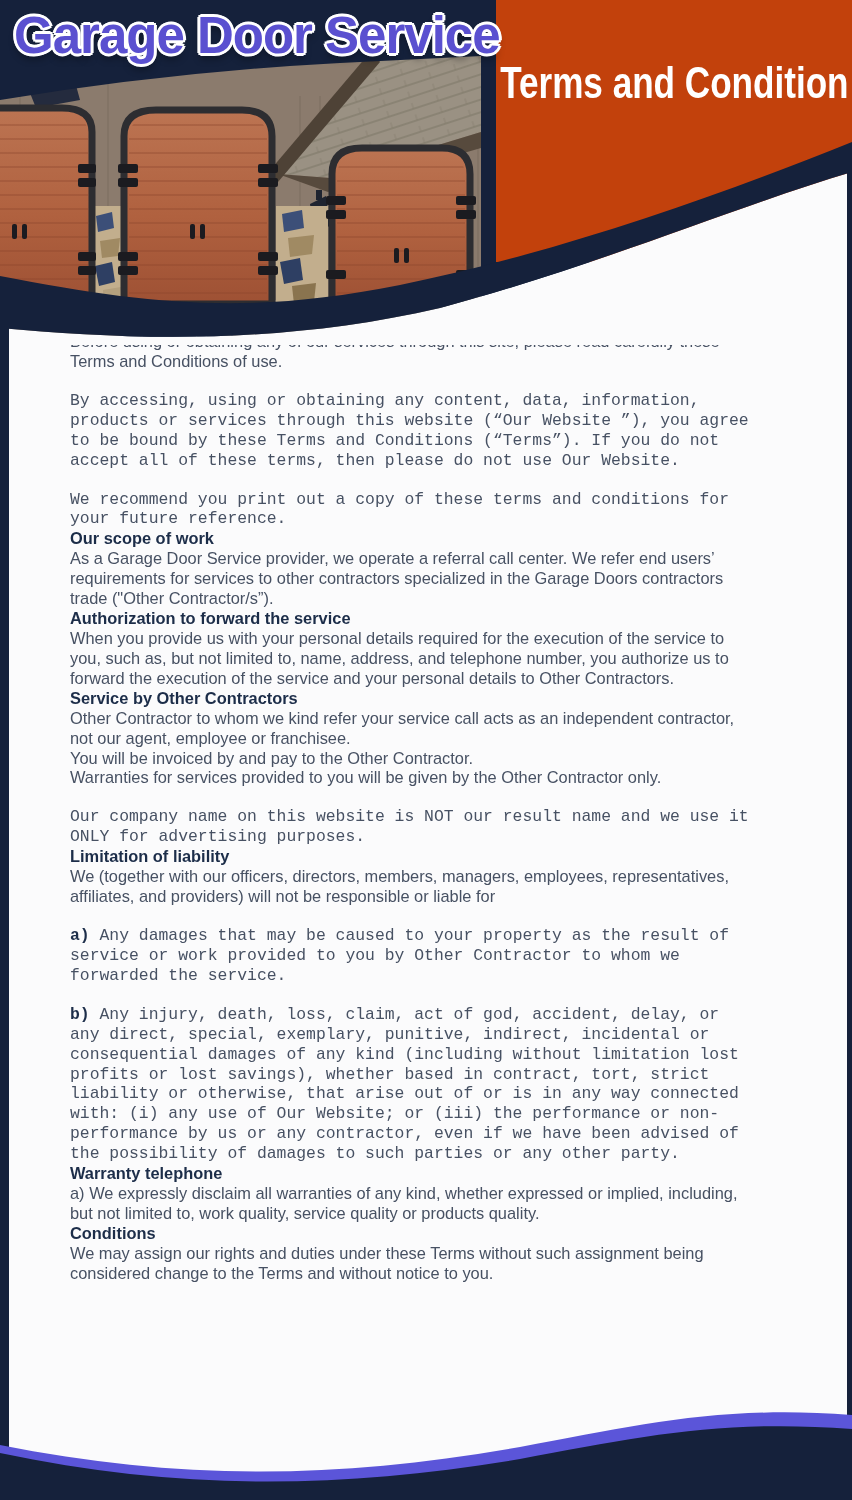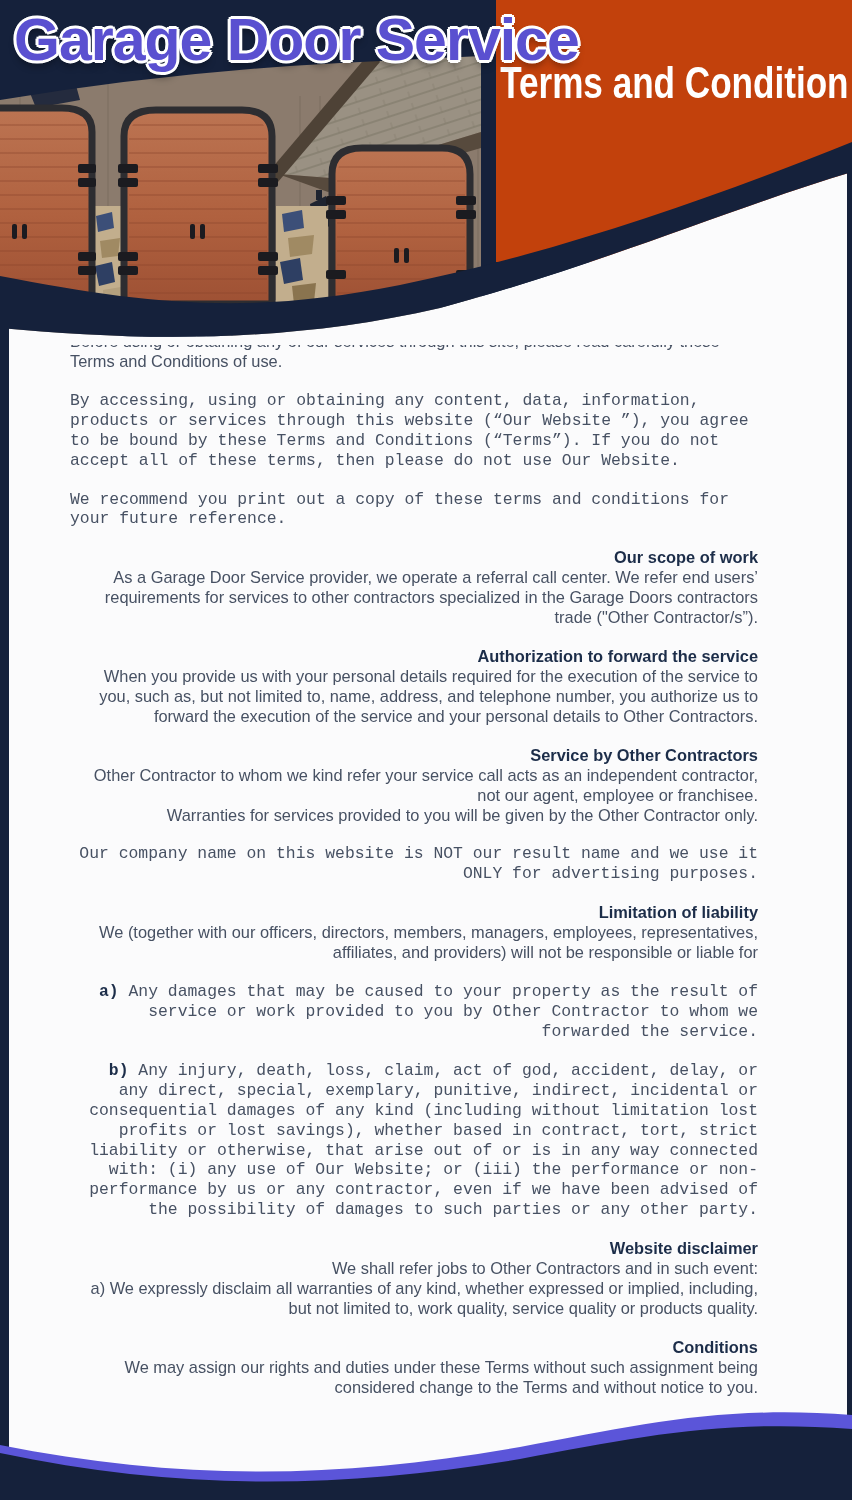--- a/index.html
+++ b/index.html
@@ -15,39 +15,39 @@
   .banner{
     position:absolute; top:0; left:496px; right:0; height:262px;
     background:#c2410c; display:flex; align-items:flex-start; justify-content:center;
   }
   .banner-title{
     margin-top:57px; color:#ffffff; font-weight:700; font-size:45px;
     transform:scaleX(0.78); transform-origin:center; white-space:nowrap; letter-spacing:0px;
   }
   .logo{
     position:absolute; top:6px; left:14px; z-index:6;
-    font-size:59px; font-weight:800; letter-spacing:-1px; white-space:nowrap;
+    font-size:51px; font-weight:800; letter-spacing:-1px; white-space:nowrap;
     color:#5a50d0;
     text-shadow:
       -2px -2px 0 #fff, 2px -2px 0 #fff, -2px 2px 0 #fff, 2px 2px 0 #fff,
       -3px 0 0 #fff, 3px 0 0 #fff, 0 -3px 0 #fff, 0 3px 0 #fff,
       0 6px 7px rgba(0,0,0,0.35);
   }
   .hero-wave{ position:absolute; top:0; left:0; z-index:4; }
   
   .edge-left{ position:absolute; left:0; top:305px; bottom:0; width:9px; background:#15213b; z-index:5; }
   .edge-right{ position:absolute; right:0; top:168px; bottom:0; width:5px; background:#15213b; z-index:5; }
   
   .content{
     position:absolute; top:332px; left:70px; width:688px; z-index:3;
     color:#475163; font-size:16.4px; line-height:1.215;
   }
   .content .blk{ margin:0; }
   .content .blk + .blk{ margin-top:19px;font-family:Liberation Mono, monospace; }
-  .content .sec{ margin-top:19px; display:block;text-align:right; }
+  .content .sec{ display:block; }
   .content h3{
     font-size:16.4px; line-height:1.215; font-weight:700; color:#1c2d49; margin:0;
   }
   .content b{ color:#1c2d49; }
   
   .footer-wave{ position:absolute; left:0; top:1385px; z-index:6; }
 </style>
 </head>
 <body>
 
@@ -193,34 +193,34 @@
         <div class="blk">As a Garage Door Service provider, we operate a referral call center. We refer end users’ requirements for services to other contractors specialized in the Garage Doors contractors trade ("Other Contractor/s”).</div>
       </section>
       <section class="sec">
         <h3>Authorization to forward the service</h3>
         <div class="blk">When you provide us with your personal details required for the execution of the service to you, such as, but not limited to, name, address, and telephone number, you authorize us to forward the execution of the service and your personal details to Other Contractors.</div>
       </section>
       <section class="sec">
         <h3>Service by Other Contractors</h3>
         <div class="blk">
           <div>Other Contractor to whom we kind refer your service call acts as an independent contractor, not our agent, employee or franchisee.</div>
+          <div>You will be invoiced by and pay to the Other Contractor.</div>
           <div>Warranties for services provided to you will be given by the Other Contractor only.</div>
         </div>
         <div class="blk">Our company name on this website is NOT our result name and we use it ONLY for advertising purposes.</div>
       </section>
       <section class="sec">
         <h3>Limitation of liability</h3>
         <div class="blk">We (together with our officers, directors, members, managers, employees, representatives, affiliates, and providers) will not be responsible or liable for</div>
         <div class="blk"><b>a) </b>Any damages that may be caused to your property as the result of service or work provided to you by Other Contractor to whom we forwarded the service.</div>
         <div class="blk"><b>b) </b>Any injury, death, loss, claim, act of god, accident, delay, or any direct, special, exemplary, punitive, indirect, incidental or consequential damages of any kind (including without limitation lost profits or lost savings), whether based in contract, tort, strict liability or otherwise, that arise out of or is in any way connected with: (i) any use of Our Website; or (iii) the performance or non-performance by us or any contractor, even if we have been advised of the possibility of damages to such parties or any other party.</div>
       </section>
       <section class="sec">
-        <h3>Website disclaimer</h3>
+        <h3>Warranty telephone</h3>
         <div class="blk">
-          <div>We shall refer jobs to Other Contractors and in such event:</div>
           <div>a) We expressly disclaim all warranties of any kind, whether expressed or implied, including, but not limited to, work quality, service quality or products quality.</div>
         </div>
       </section>
       <section class="sec">
         <h3>Conditions</h3>
         <div class="blk">We may assign our rights and duties under these Terms without such assignment being considered change to the Terms and without notice to you.</div>
       </section>
     </main>
 
   <svg class="footer-wave" width="852" height="115" viewBox="0 0 852 115">

